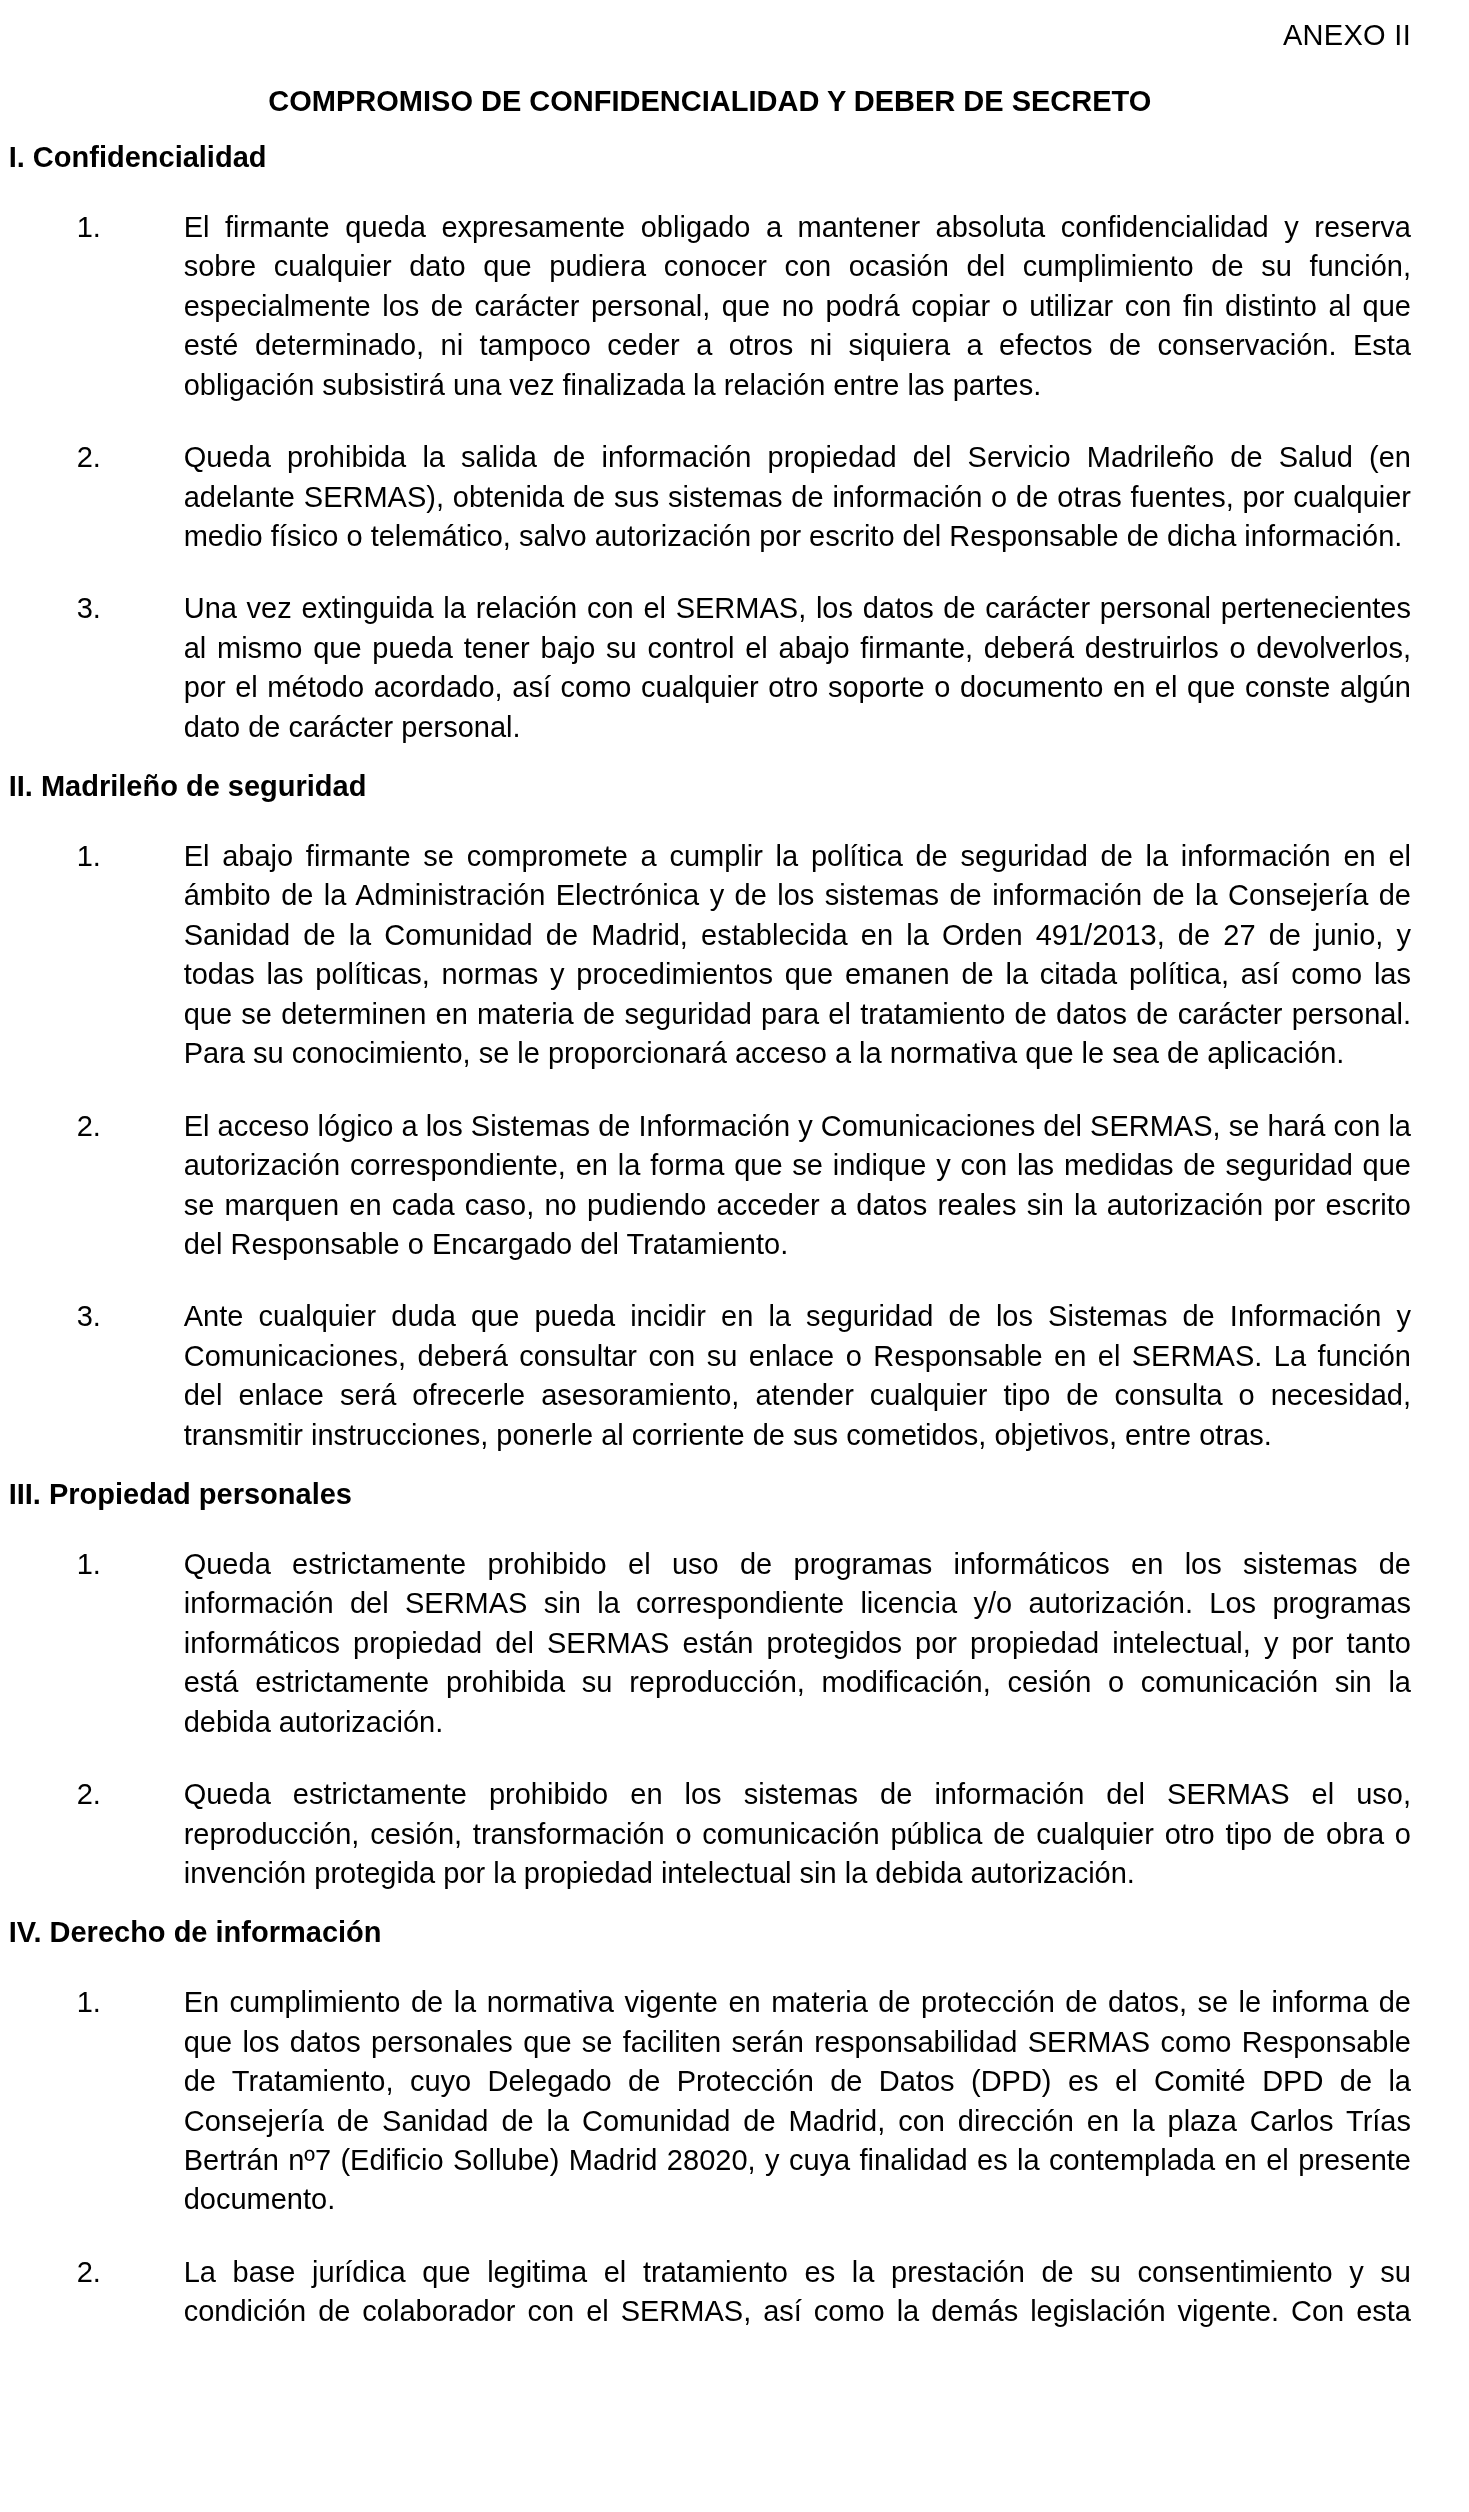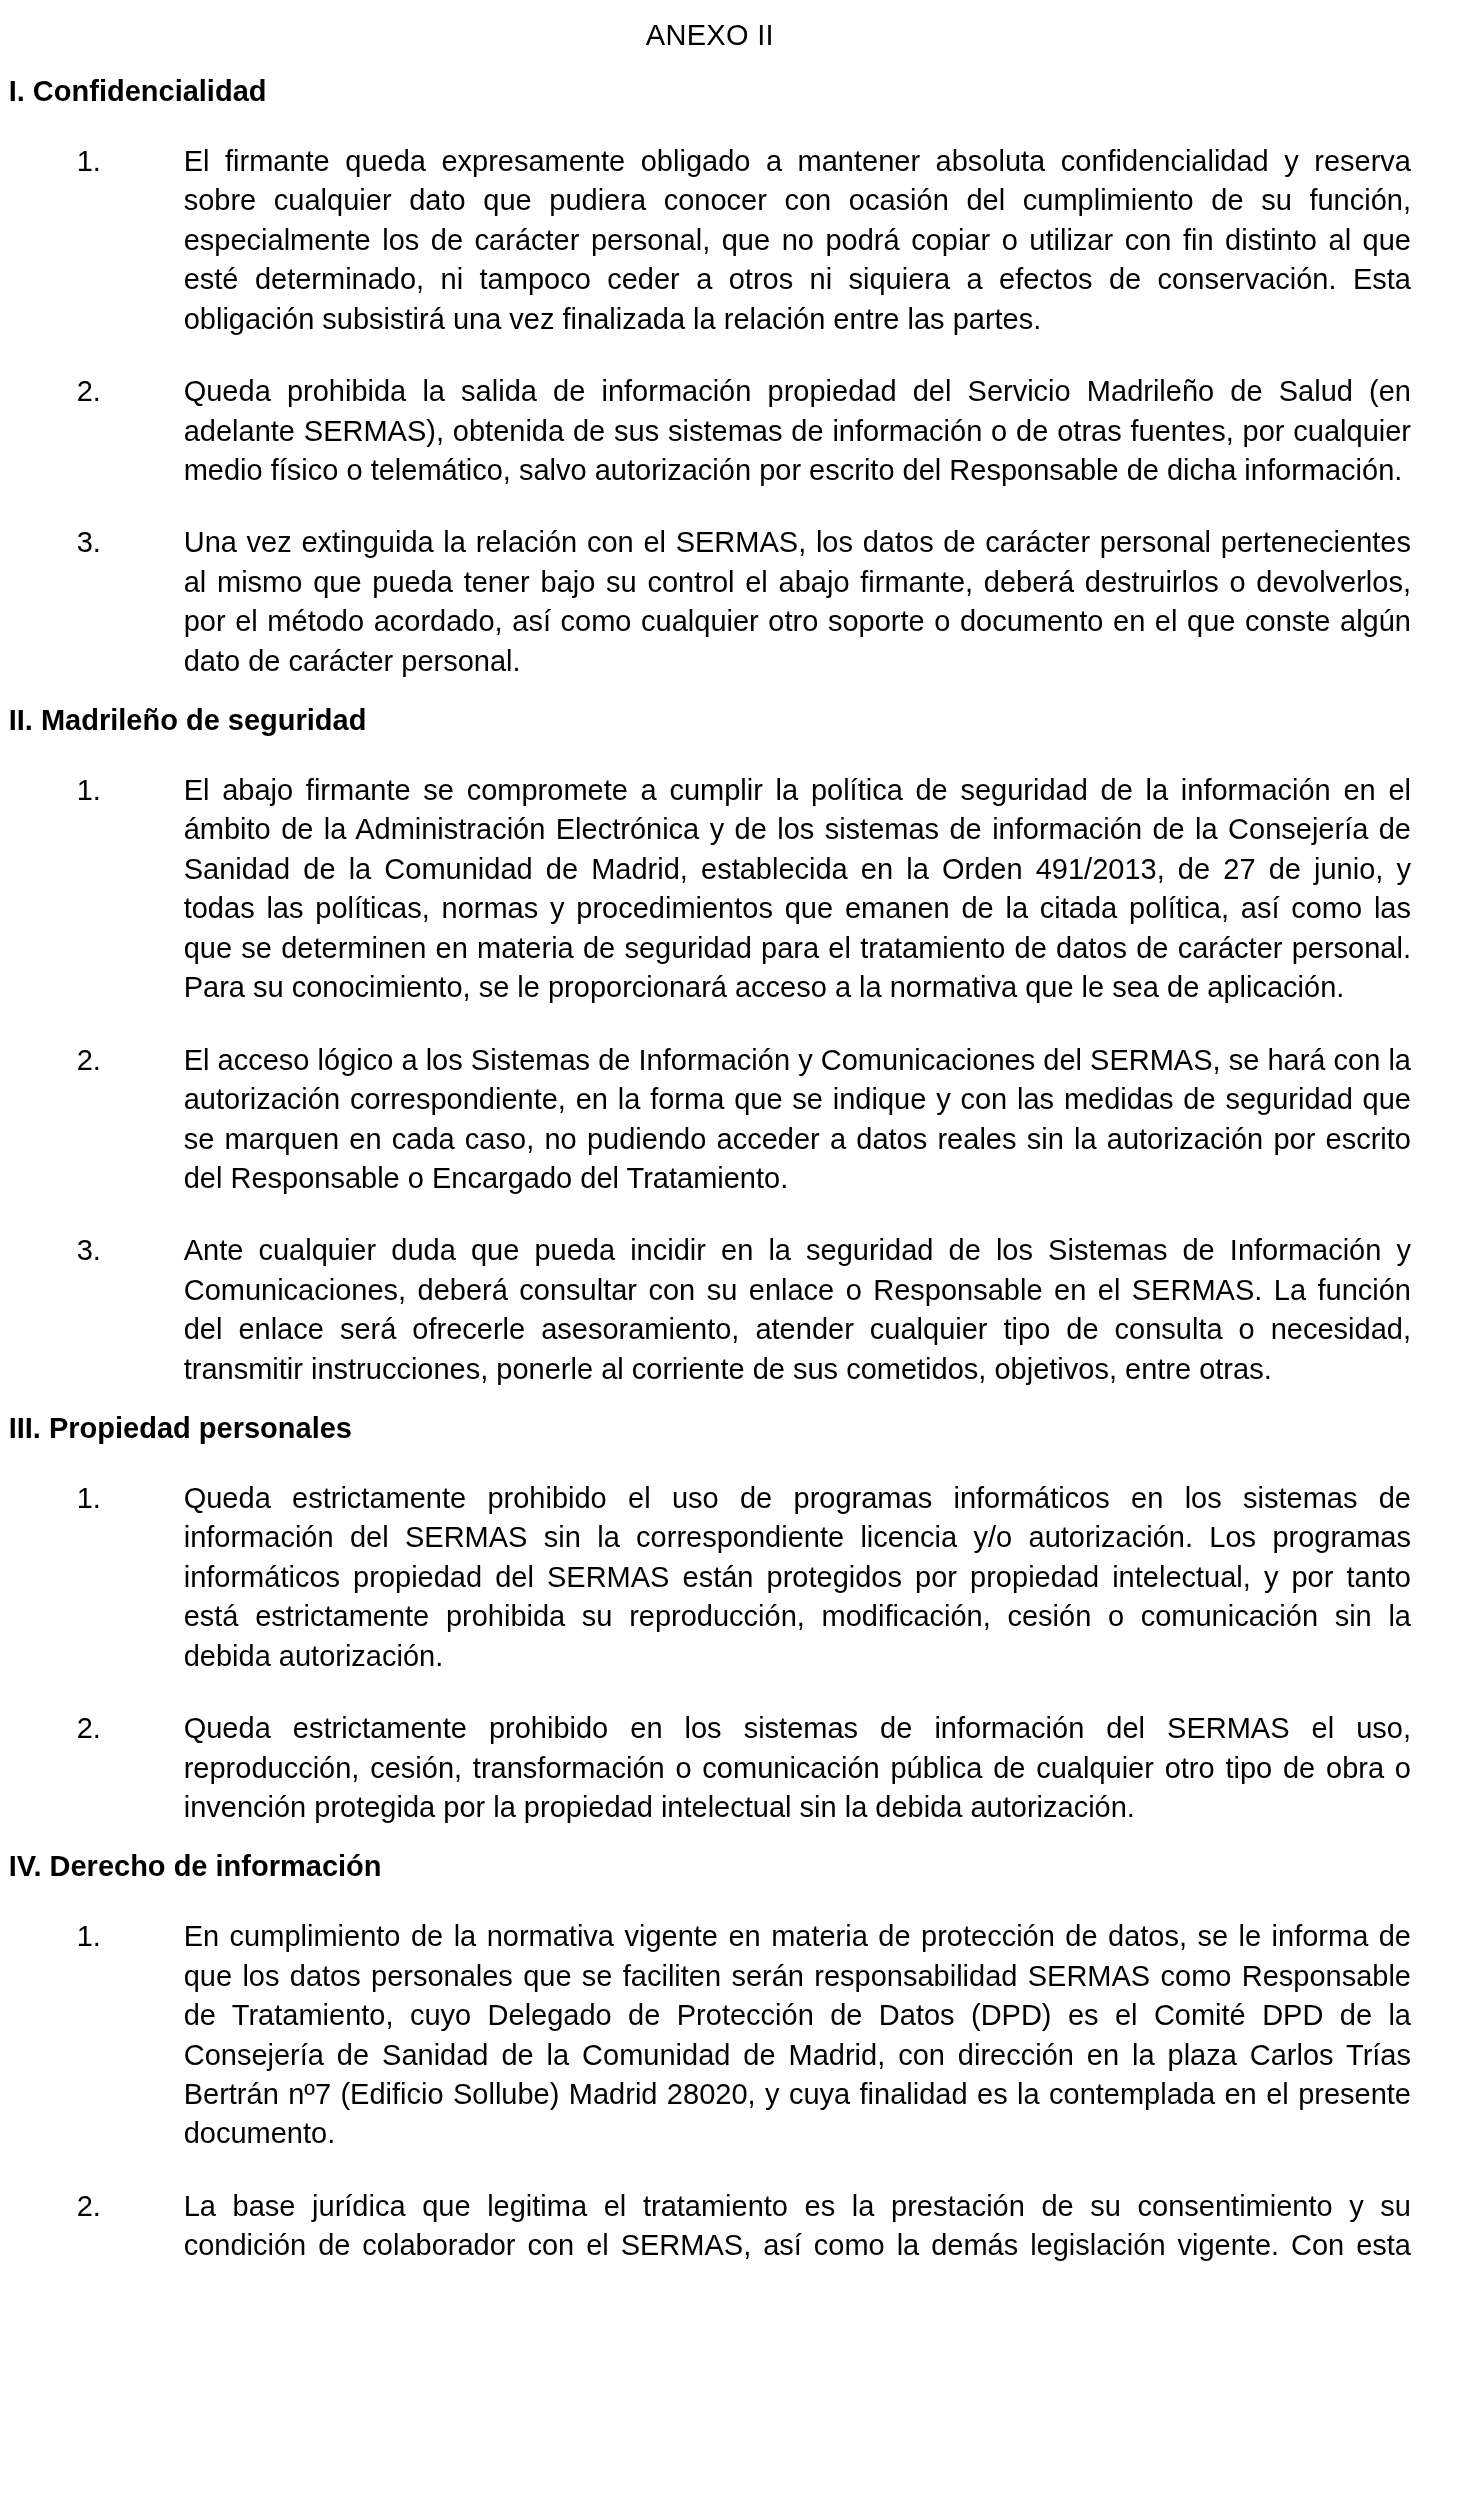--- a/index.html
+++ b/index.html
@@ -8,21 +8,21 @@
     width: 1470px;
     height: 2512px;
     overflow: hidden;
     font-family: "Liberation Sans", sans-serif;
     color: #000000;
   }
   .page { padding: 14px 59px 0 8.7px; }
   .doc-title {
     font-size: 29px;
     font-weight: 400;
-    text-align: center;
+    text-align: right;
     margin-top: 5.2px;
     letter-spacing: 0.3px;
   }
   .doc-subtitle {
     font-size: 29px;
     font-weight: 700;
     text-align: center;
     margin-top: 33px;
   }
   .section-heading {
@@ -47,20 +47,21 @@
     margin-left: 44px;
   }
   .item-text.continues { text-align-last: justify; }
 </style>
 </head>
 <body>
 
 <div class="page">
 
   <div class="doc-title">ANEXO II</div>
+  <div class="doc-subtitle">COMPROMISO DE CONFIDENCIALIDAD Y DEBER DE SECRETO</div>
 
   <section>
     <div class="section-heading">I. Confidencialidad</div>
     <div class="item">
       <div class="item-num">1.</div>
       <div class="item-text">El firmante queda expresamente obligado a mantener absoluta confidencialidad y reserva sobre cualquier dato que pudiera conocer con ocasión del cumplimiento de su función, especialmente los de carácter personal, que no podrá copiar o utilizar con fin distinto al que esté determinado, ni tampoco ceder a otros ni siquiera a efectos de conservación. Esta obligación subsistirá una vez finalizada la relación entre las partes.</div>
     </div>
     <div class="item">
       <div class="item-num">2.</div>
       <div class="item-text">Queda prohibida la salida de información propiedad del Servicio Madrileño de Salud (en adelante SERMAS), obtenida de sus sistemas de información o de otras fuentes, por cualquier medio físico o telemático, salvo autorización por escrito del Responsable de dicha información.</div>

